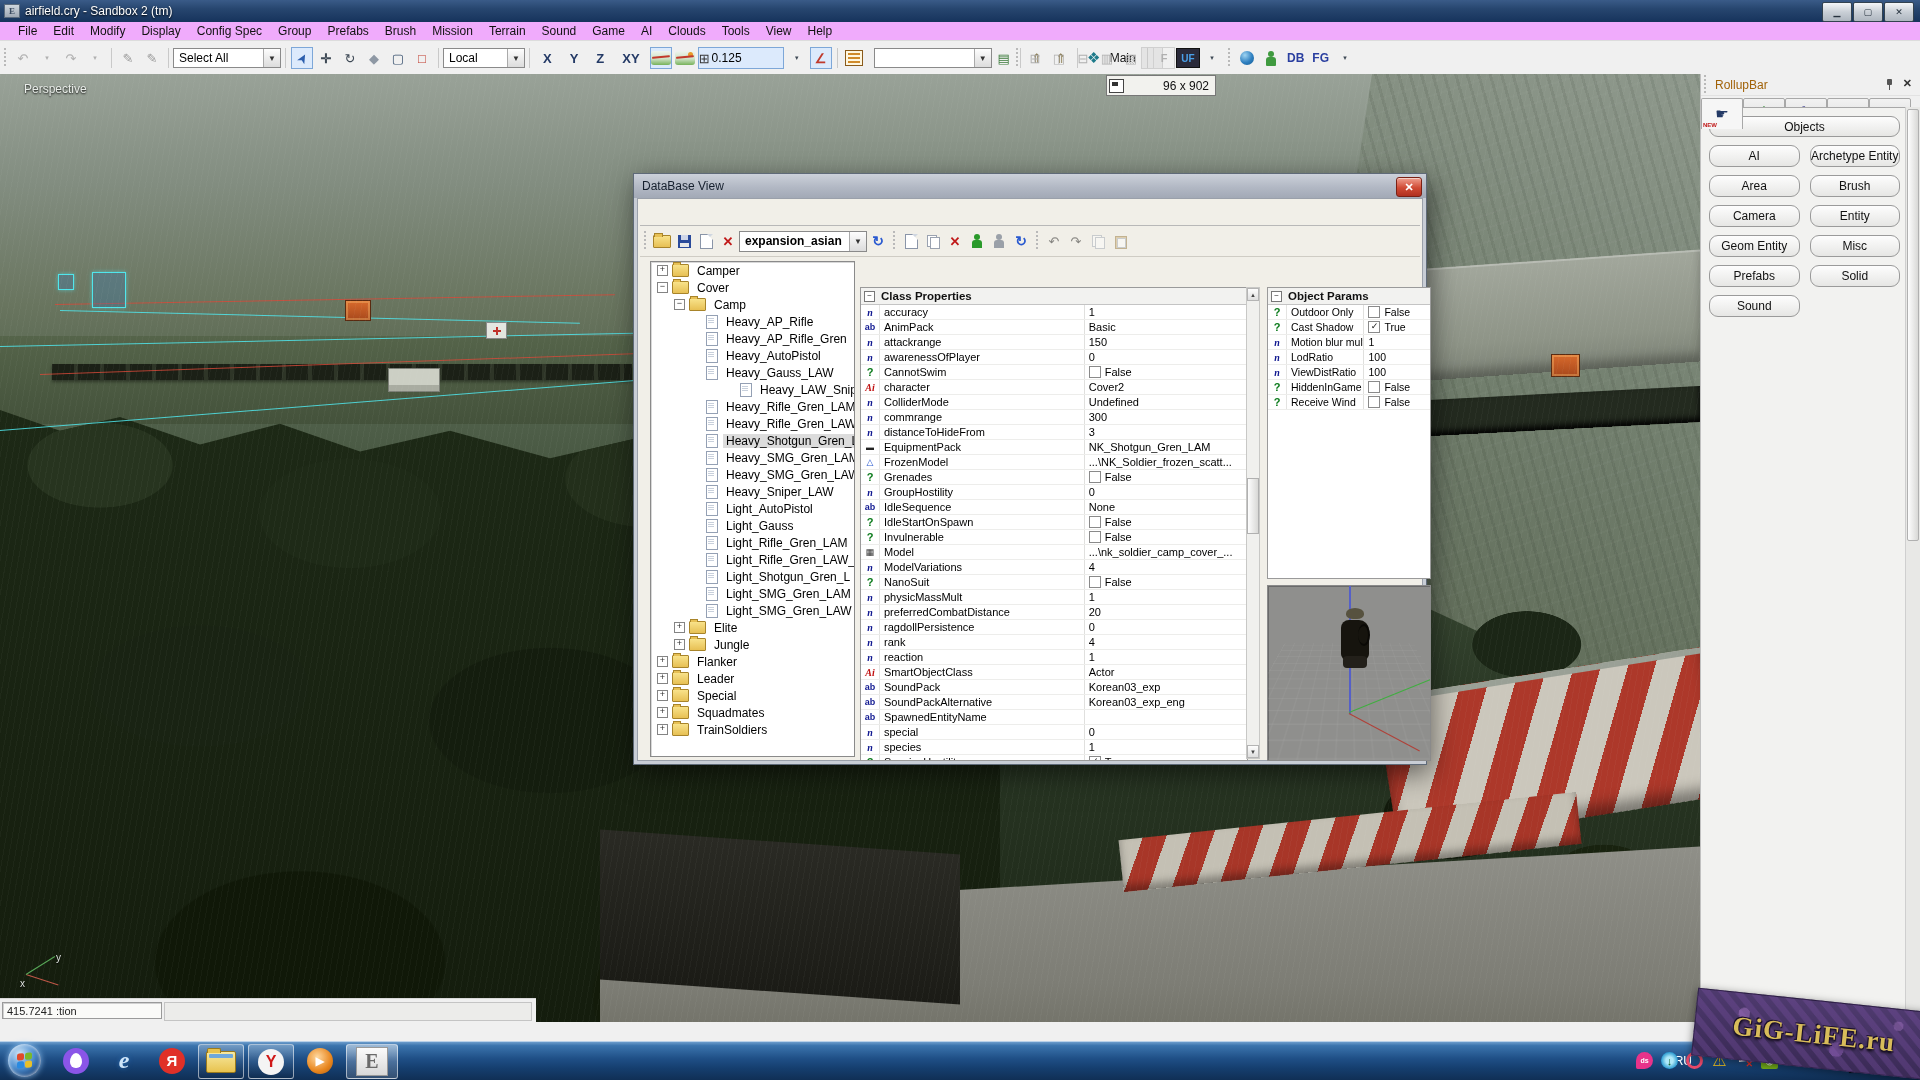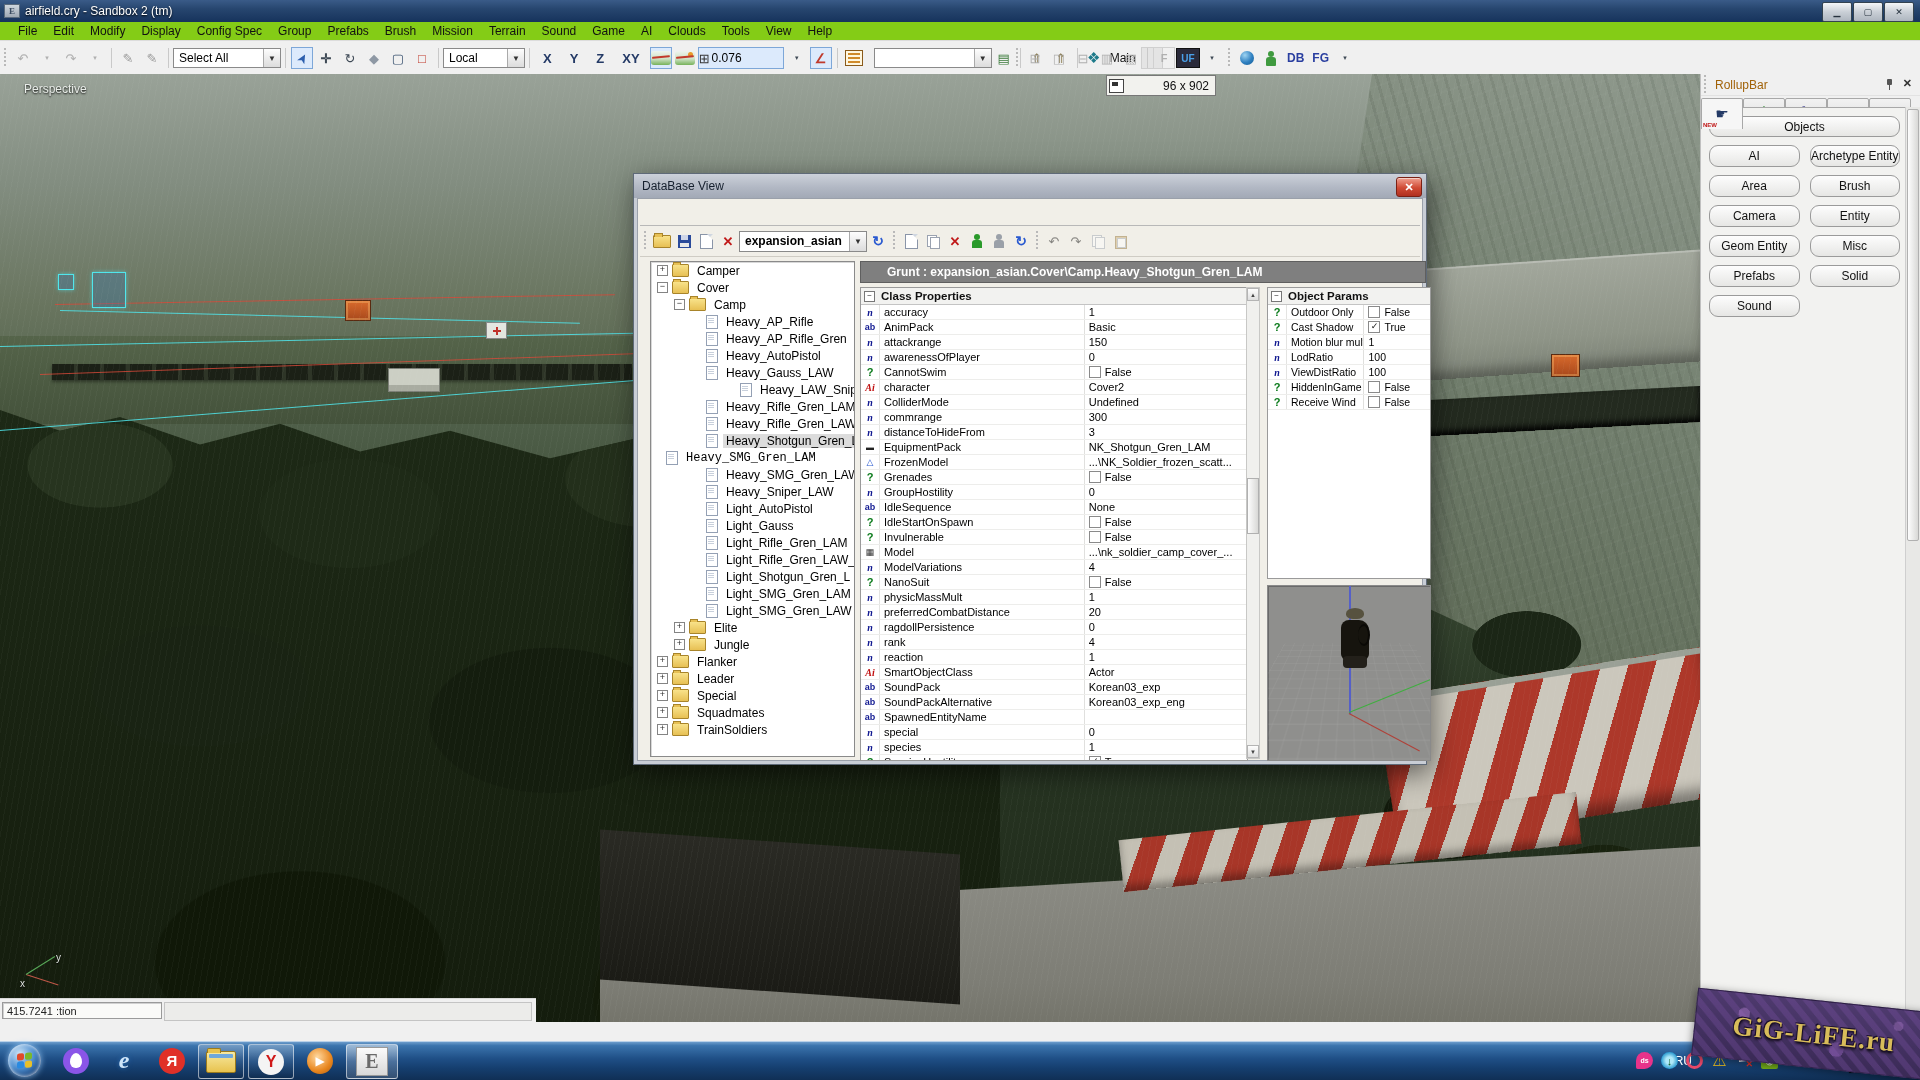--- a/index.html
+++ b/index.html
@@ -13,21 +13,21 @@
     display:flex;align-items:center;color:#fff;}
   #titlebar .appicon{width:14px;height:12px;margin:0 5px 0 4px;background:linear-gradient(#cfd6de,#9fa8b4);
     border:1px solid #5a6a7c;display:flex;align-items:center;justify-content:center;
     font:bold 9px "Liberation Serif",serif;color:#3a4a60;}
   #titlebar .wtitle{font-size:12px;text-shadow:0 1px 2px #000;}
   .winbtns{position:absolute;right:6px;top:2px;display:flex;gap:1px;}
   .winbtn{width:28px;height:18px;border:1px solid #33424f;border-radius:2px;
     background:linear-gradient(#f4f6f8,#c9cfd6 50%,#aeb6bf);color:#26323e;
     display:flex;align-items:center;justify-content:center;font-size:9px;}
   
-  #menubar{position:absolute;left:0;top:22px;width:1920px;height:19px;background:#84cc16;
+  #menubar{position:absolute;left:0;top:22px;width:1920px;height:19px;background:#f0abfc;
     border-bottom:1px solid #dcdcdc;display:flex;align-items:center;padding-left:10px;box-sizing:border-box;}
   .mitem{padding:2px 8px;color:#111;font-size:12px;}
   
   #toolbar{position:absolute;left:0;top:42px;width:1920px;height:32px;background:#f0f0f0;
     border-bottom:1px solid #c6c6c6;display:flex;align-items:center;}
   .grip{width:5px;height:20px;margin:0 3px;background:repeating-linear-gradient(180deg,#b9b9b9 0 2px,transparent 2px 4px);background-size:2px 4px;background-repeat:repeat-y;background-position:1px 0;}
   .tsep{width:1px;height:20px;background:#c9c9c9;margin:0 4px;}
   .tbtn{min-width:22px;height:22px;display:flex;align-items:center;justify-content:center;
     font-size:13px;color:#3f4a56;margin:0 1px;border:1px solid transparent;box-sizing:border-box;}
   .tbtn.gray{color:#b0b0b0;}
@@ -380,21 +380,21 @@
         <div class="tbtn axisbtn">XY</div>
       </div>
     <div class="tbtn on">
         <span class="ic-terrain"></span>
       </div>
     <div class="tbtn">
         <span class="ic-terrain sun"></span>
       </div>
     <div class="tbtn on" style="width:86px;justify-content:flex-start">
       <span class="glyph g-grid"></span>
-      <span style="font-size:12px;color:#000;margin-left:2px">0.076</span>
+      <span style="font-size:12px;color:#000;margin-left:2px">0.125</span>
     </div>
     <div class="tbtn" style="font-size:7px">▾</div>
     <div class="tbtn on glyph g-angle"></div>
     <div class="tsep"></div>
     <div class="tbtn">
         <span class="ic-loglist"></span>
       </div>
     <div class="combo" style="width:118px;margin-left:8px">
       <span></span>
         <span class="arrowbox">▼</span>
@@ -623,21 +623,21 @@
           <div class="trow" style="padding-left: 40px;">
             <span class="tgl none"></span>
             <span class="doc"></span>
             <span class="tlabel">Heavy_Rifle_Gren_LAW</span>
           </div>
           <div class="trow sel" style="padding-left: 40px;">
             <span class="tgl none"></span>
             <span class="doc"></span>
             <span class="tlabel">Heavy_Shotgun_Gren_LAM</span>
           </div>
-          <div class="trow" style=" font-family: Liberation Mono, monospace;">
+          <div class="trow" style="padding-left: 40px;">
             <span class="tgl none"></span>
             <span class="doc"></span>
             <span class="tlabel">Heavy_SMG_Gren_LAM</span>
           </div>
           <div class="trow" style="padding-left: 40px;">
             <span class="tgl none"></span>
             <span class="doc"></span>
             <span class="tlabel">Heavy_SMG_Gren_LAW</span>
           </div>
           <div class="trow" style="padding-left: 40px;">
@@ -710,21 +710,20 @@
             <span class="fold"></span>
             <span class="tlabel">Squadmates</span>
           </div>
           <div class="trow" style="padding-left: 6px;">
             <span class="tgl">+</span>
             <span class="fold"></span>
             <span class="tlabel">TrainSoldiers</span>
           </div>
         </div>
 
-      <div id="sel-header">Grunt  :  expansion_asian.Cover\Camp.Heavy_Shotgun_Gren_LAM</div>
 
       <div class="panel" id="cp-panel">
         <div class="phead">
           <span class="cbox">−</span>
           <span>Class Properties</span>
         </div>
         <div id="cp-rows">
             <div class="prow">
               <span class="picon">
                 <span class="ic-n">n</span>

